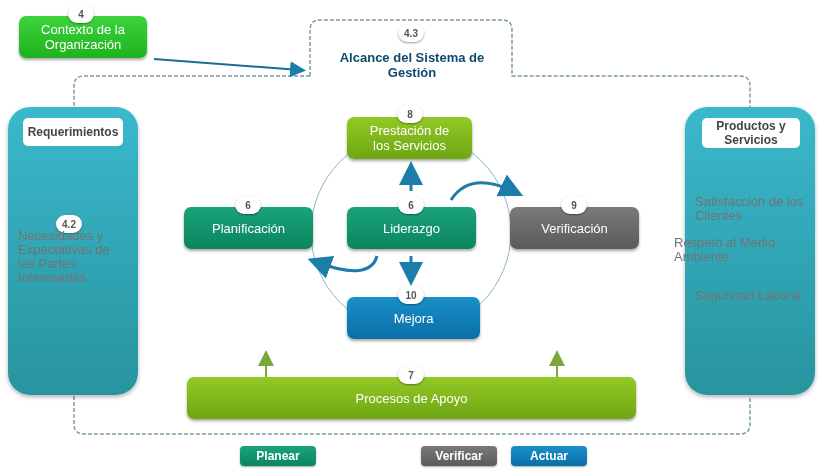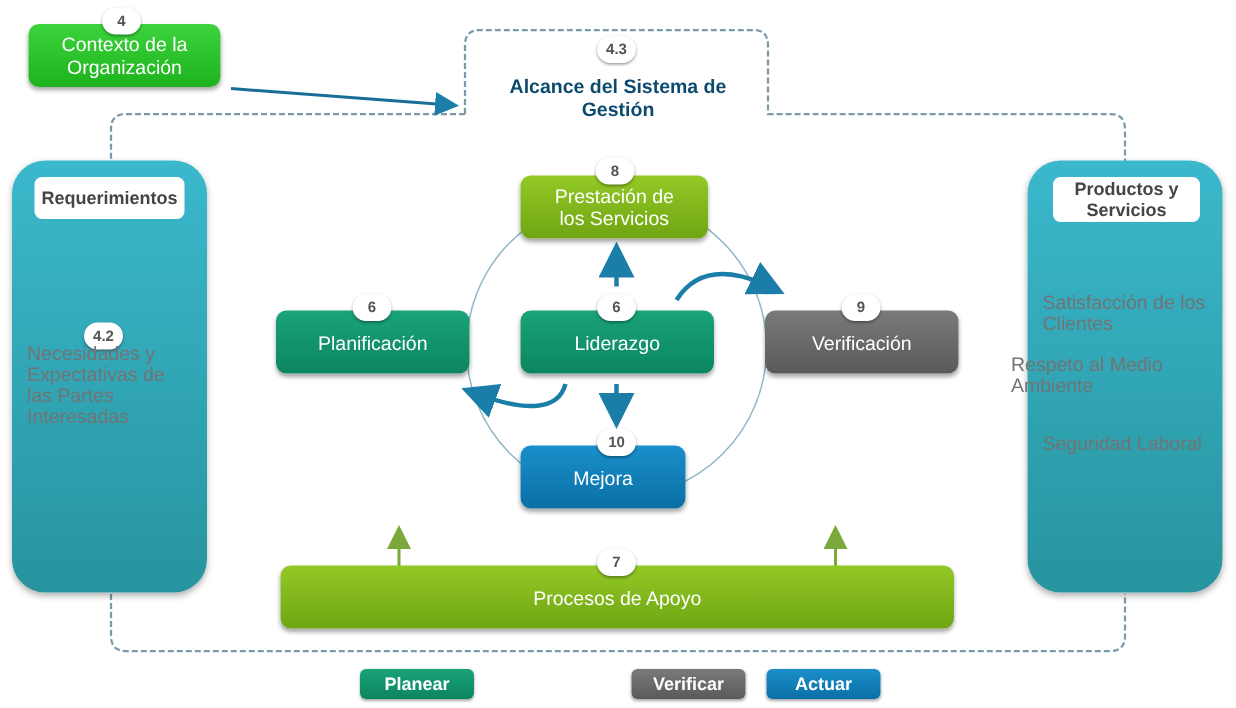--- a/index.html
+++ b/index.html
@@ -88,21 +88,21 @@
 <div class="box green-dark" style="left:347px;top:207px;width:129px;height:42px;">
   <span>Liderazgo</span>
 </div>
 <div class="badge" style="left:398px;top:196px;">6</div>
 
 <div class="box gray" style="left:510px;top:207px;width:129px;height:42px;">
   <span>Verificación</span>
 </div>
 <div class="badge" style="left:561px;top:196px;">9</div>
 
-<div class="box blue" style="left:347px;top:297px;width:110px;height:42px;">
+<div class="box blue" style="left:347px;top:297px;width:133px;height:42px;">
   <span>Mejora</span>
 </div>
 <div class="badge" style="left:398px;top:286px;">10</div>
 
 <div class="box green-light" style="left:187px;top:377px;width:449px;height:42px;align-items:center;">
   <span>Procesos de Apoyo</span>
 </div>
 <div class="badge" style="left:398px;top:366px;">7</div>
 
 <div class="legend" style="left:240px;background:linear-gradient(#1aa37a,#0b8560);">Planear</div>

